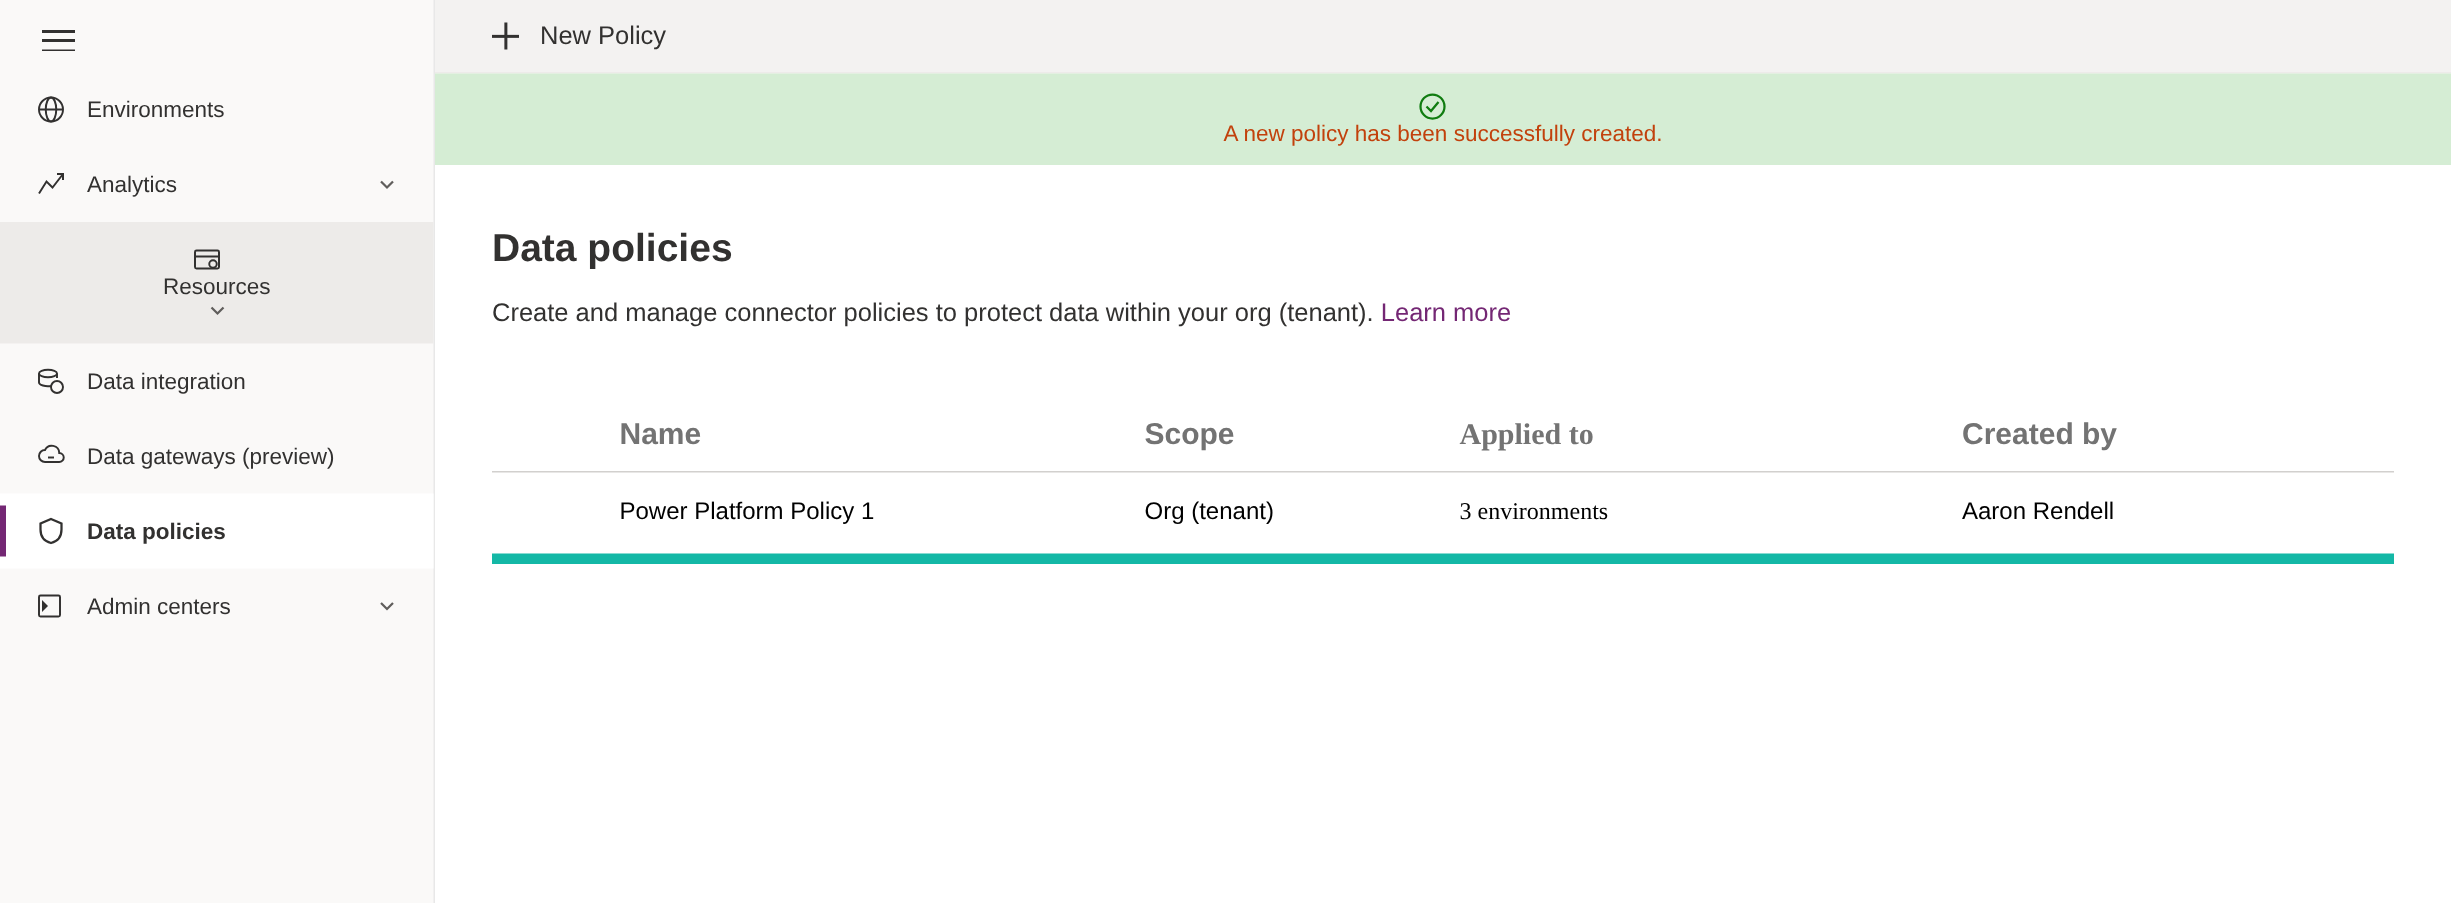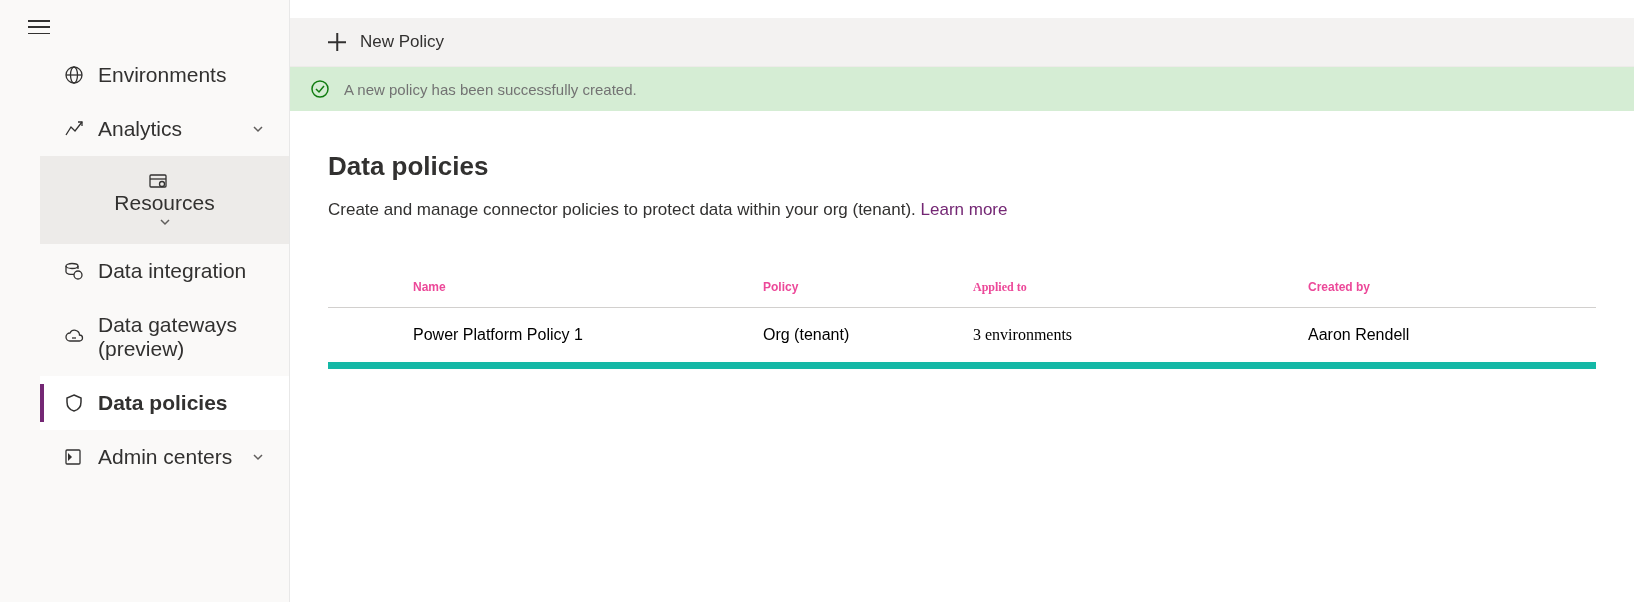--- a/index.html
+++ b/index.html
@@ -39,22 +39,21 @@
       background: #323130;
       width: 100%;
     }
     .nav-item {
       display: flex;
       align-items: center;
       padding: 15px 24px;
       cursor: pointer;
       position: relative;
       color: #323130;
-      font-size: 21px;
-      margin-left: 40px;
+      font-size: 15px;
     }
     .nav-item.expanded-parent {
       background: #edebe9;
       flex-direction: column;
     }
     .nav-item.active {
       background: #fff;
       font-weight: 600;
     }
     .nav-item.active::before {
@@ -89,21 +88,20 @@
       display: flex;
       flex-direction: column;
       background: #fff;
     }
     .toolbar {
       background: #f3f2f1;
       padding: 14px 38px;
       display: flex;
       align-items: center;
       border-bottom: 1px solid #edebe9;
-      margin-top: 18px;
     }
     .new-policy-btn {
       display: flex;
       align-items: center;
       cursor: pointer;
       color: #323130;
       font-size: 17px;
     }
     .plus-icon {
       width: 18px;
@@ -128,22 +126,23 @@
       top: 0;
       bottom: 0;
       width: 1.5px;
       transform: translateX(-50%);
     }
     .success-banner {
       background: #d5edd4;
       padding: 12px 20px;
       display: flex;
       align-items: center;
-      color: #737373;
+      color: #c2410c;
       font-size: 15px;
+      flex-direction: column;
     }
     .success-icon {
       width: 20px;
       height: 20px;
       margin-right: 14px;
     }
     .content {
       padding: 40px 38px;
     }
     .page-title {
@@ -162,22 +161,22 @@
       cursor: pointer;
     }
     .policy-table {
       width: 100%;
     }
     .table-header {
       display: flex;
       padding: 12px 0;
       border-bottom: 1px solid #d2d0ce;
       font-weight: 600;
-      font-size: 12px;
-      color: #ec4899;
+      font-size: 20px;
+      color: #737373;
     }
     .table-row {
       display: flex;
       padding: 18px 0;
       border-bottom: 7px solid #14b8a6;
       font-size: 16px;
       color: #000000;
       cursor: pointer;
     }
     .col-spacer { width: 85px; }
@@ -309,21 +308,21 @@
   <div class="content">
     <h1 class="page-title">Data policies</h1>
     <p class="page-desc">
       <span>Create and manage connector policies to protect data within your org (tenant). </span><span class="learn-more">Learn more</span>
     </p>
 
     <div class="policy-table">
       <div class="table-header">
         <div class="col-spacer"></div>
         <div class="col-name">Name</div>
-        <div class="col-scope">Policy</div>
+        <div class="col-scope">Scope</div>
         <div class="col-applied">Applied to</div>
         <div class="col-created">Created by</div>
       </div>
       <div class="table-row">
         <div class="col-spacer"></div>
         <div class="col-name">Power Platform Policy 1</div>
         <div class="col-scope">Org (tenant)</div>
         <div class="col-applied">3 environments</div>
         <div class="col-created">Aaron Rendell</div>
       </div>

